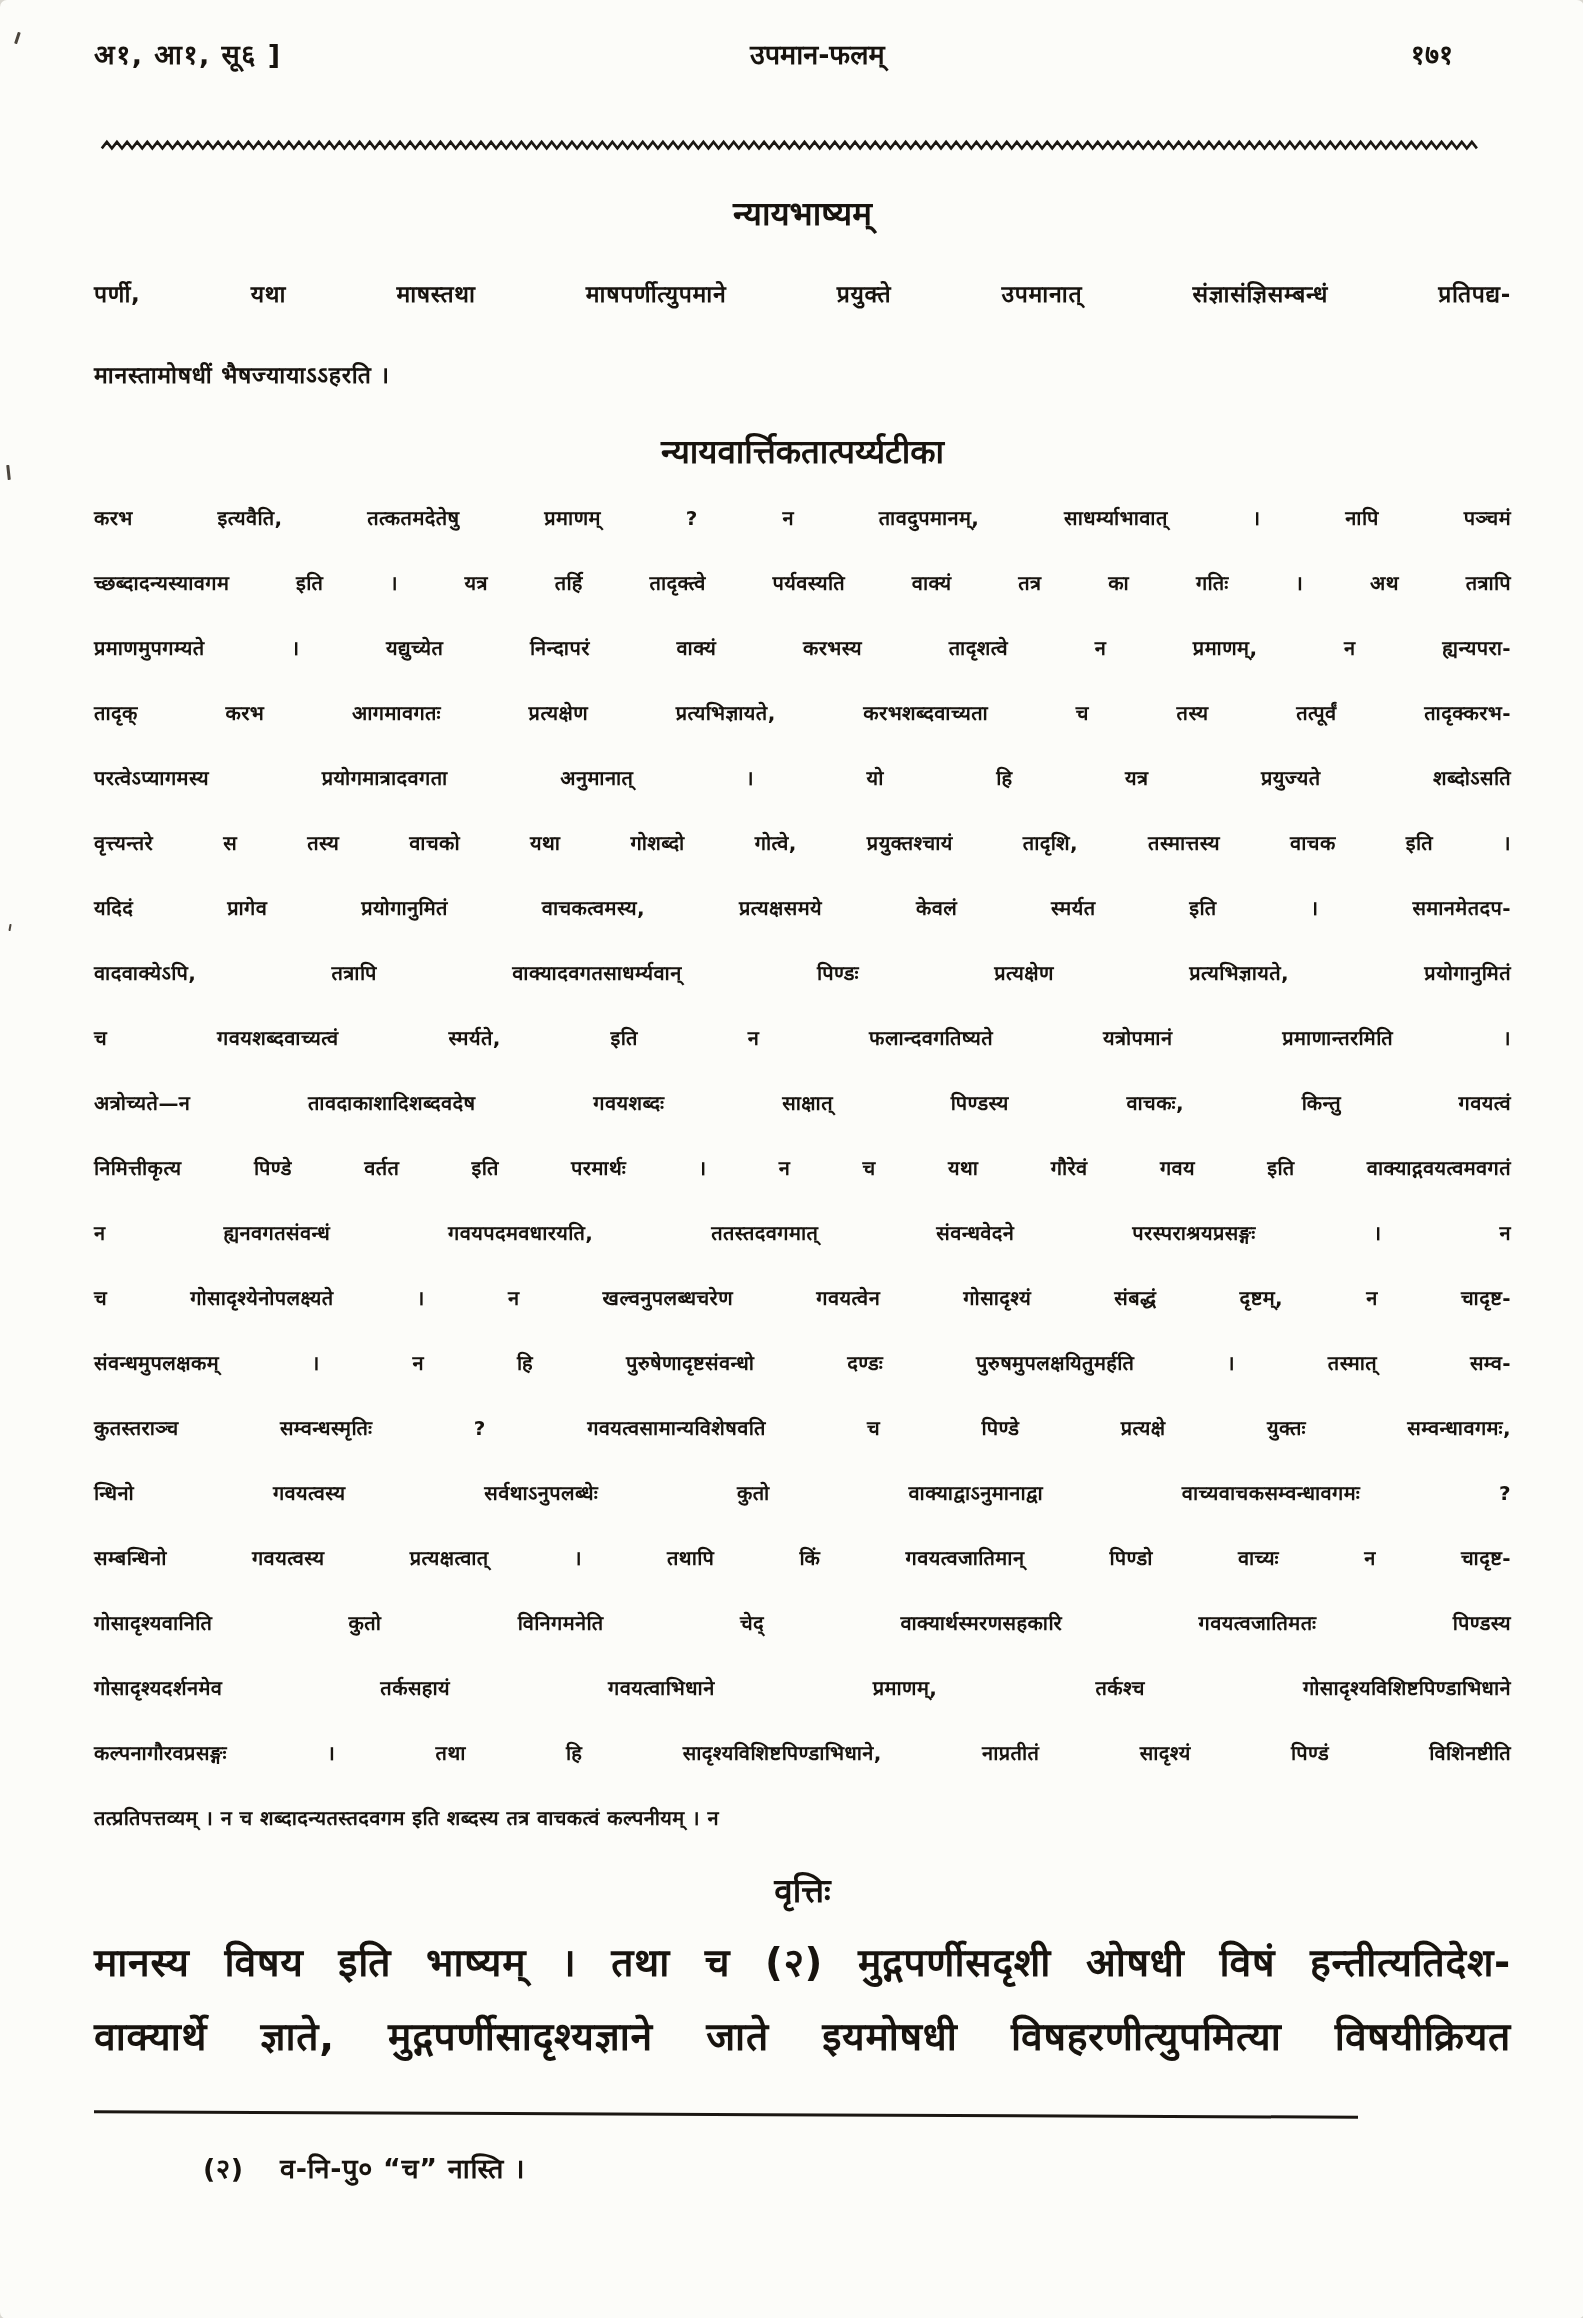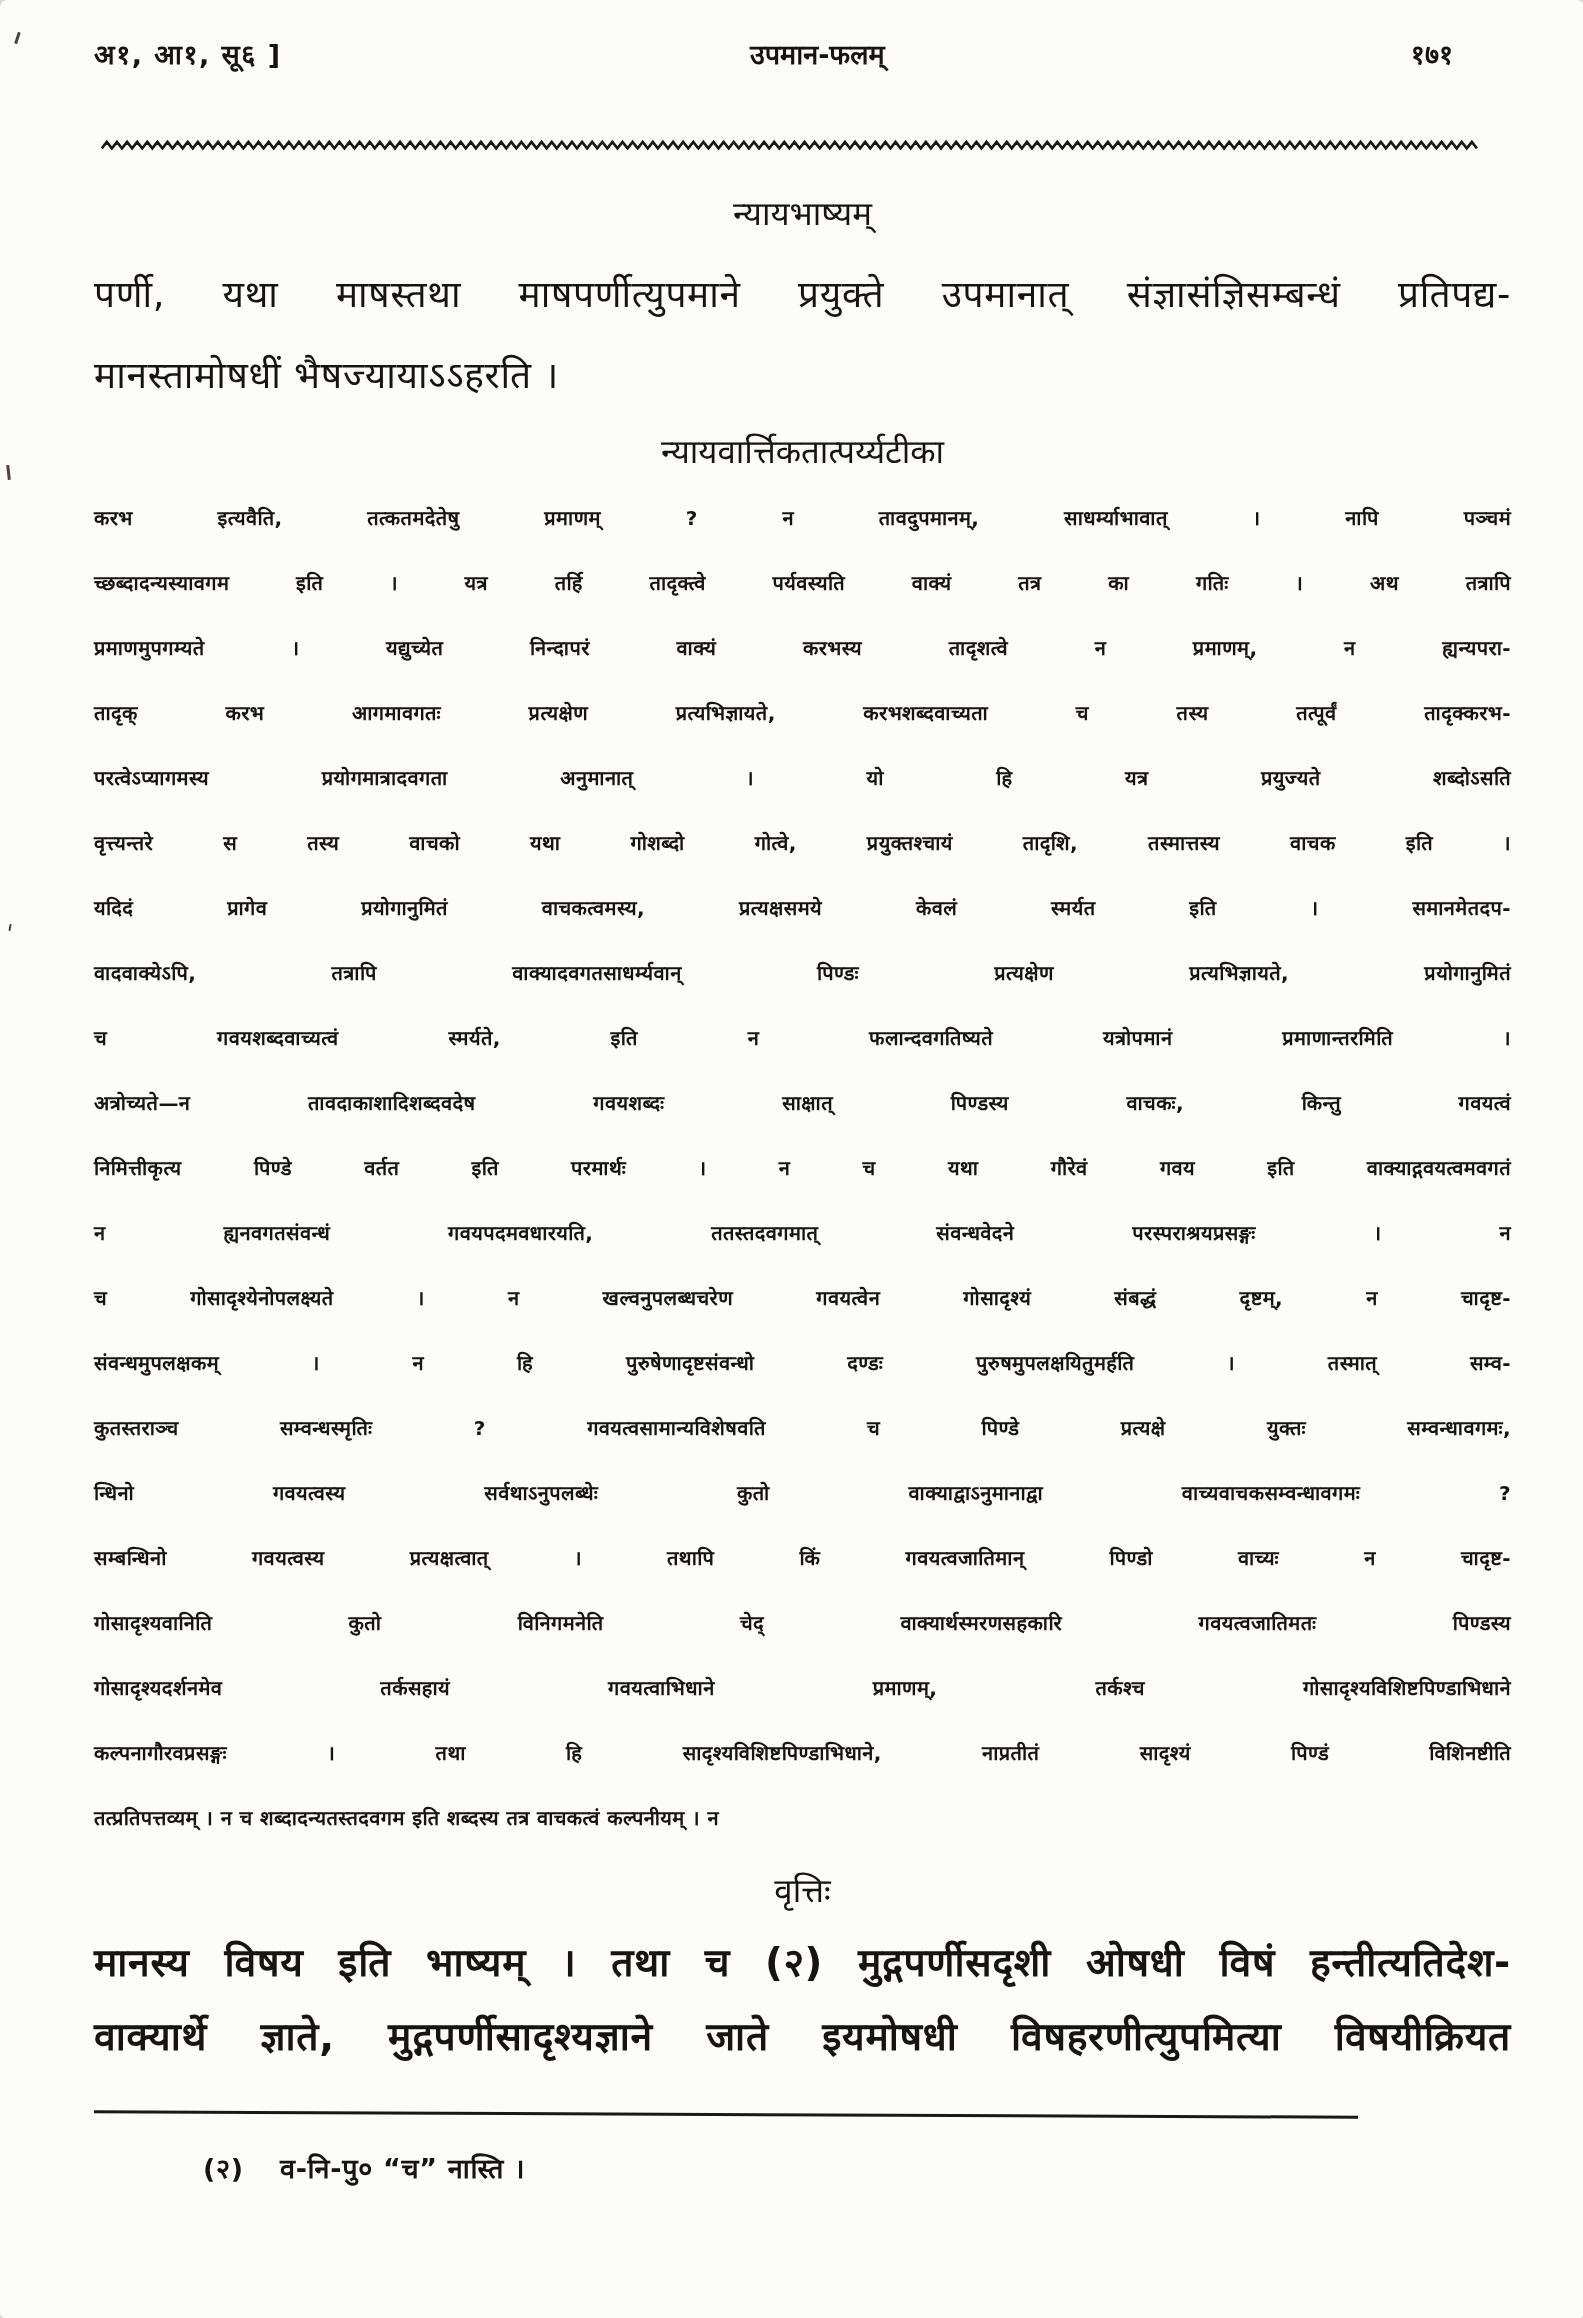--- a/index.html
+++ b/index.html
@@ -21,31 +21,31 @@
     font-size:27px; font-weight:700;
     padding-right:58px;
   }
   .page-header .hdr-left { letter-spacing:1.5px; }
   .page-header .hdr-center { transform:translateX(-29px); }
   
   .zigzag { display:block; margin-top:67px; margin-left:4.4px; }
   
   .sec-heading {
     text-align:center;
-    font-size:33px; font-weight:400;
+    font-size:33px; font-weight:700;
     margin:12px; padding:0;
   }
   .h-bhashya { margin-top:38px; }
   .h-tika    { margin-top:11.6px; }
   .h-vritti  { margin-top:16px; }
   
   .text-block { margin-top:19px; }
   .text-line  { text-align:justify; }
   .text-line.justified { text-align-last:justify; }
-  .bhashya .text-line { font-size:37px; font-weight:400; line-height:81px; letter-spacing:0.7px; }
+  .bhashya .text-line { font-size:23px; font-weight:700; line-height:81px; letter-spacing:0.7px; }
   .tika    .text-line { font-size:20px; font-weight:600; line-height:65px;  letter-spacing:0.4px; }
   .vritti  .text-line { font-size:39px; font-weight:700; line-height:74px; letter-spacing:0.7px; }
   .tika { margin-top:13px; }
   .vritti { margin-top:14.5px; }
   
   .footnote-rule {
     margin-top:39px;
     width:1264px;
     height:2.9px;
     background:#1b1713;

